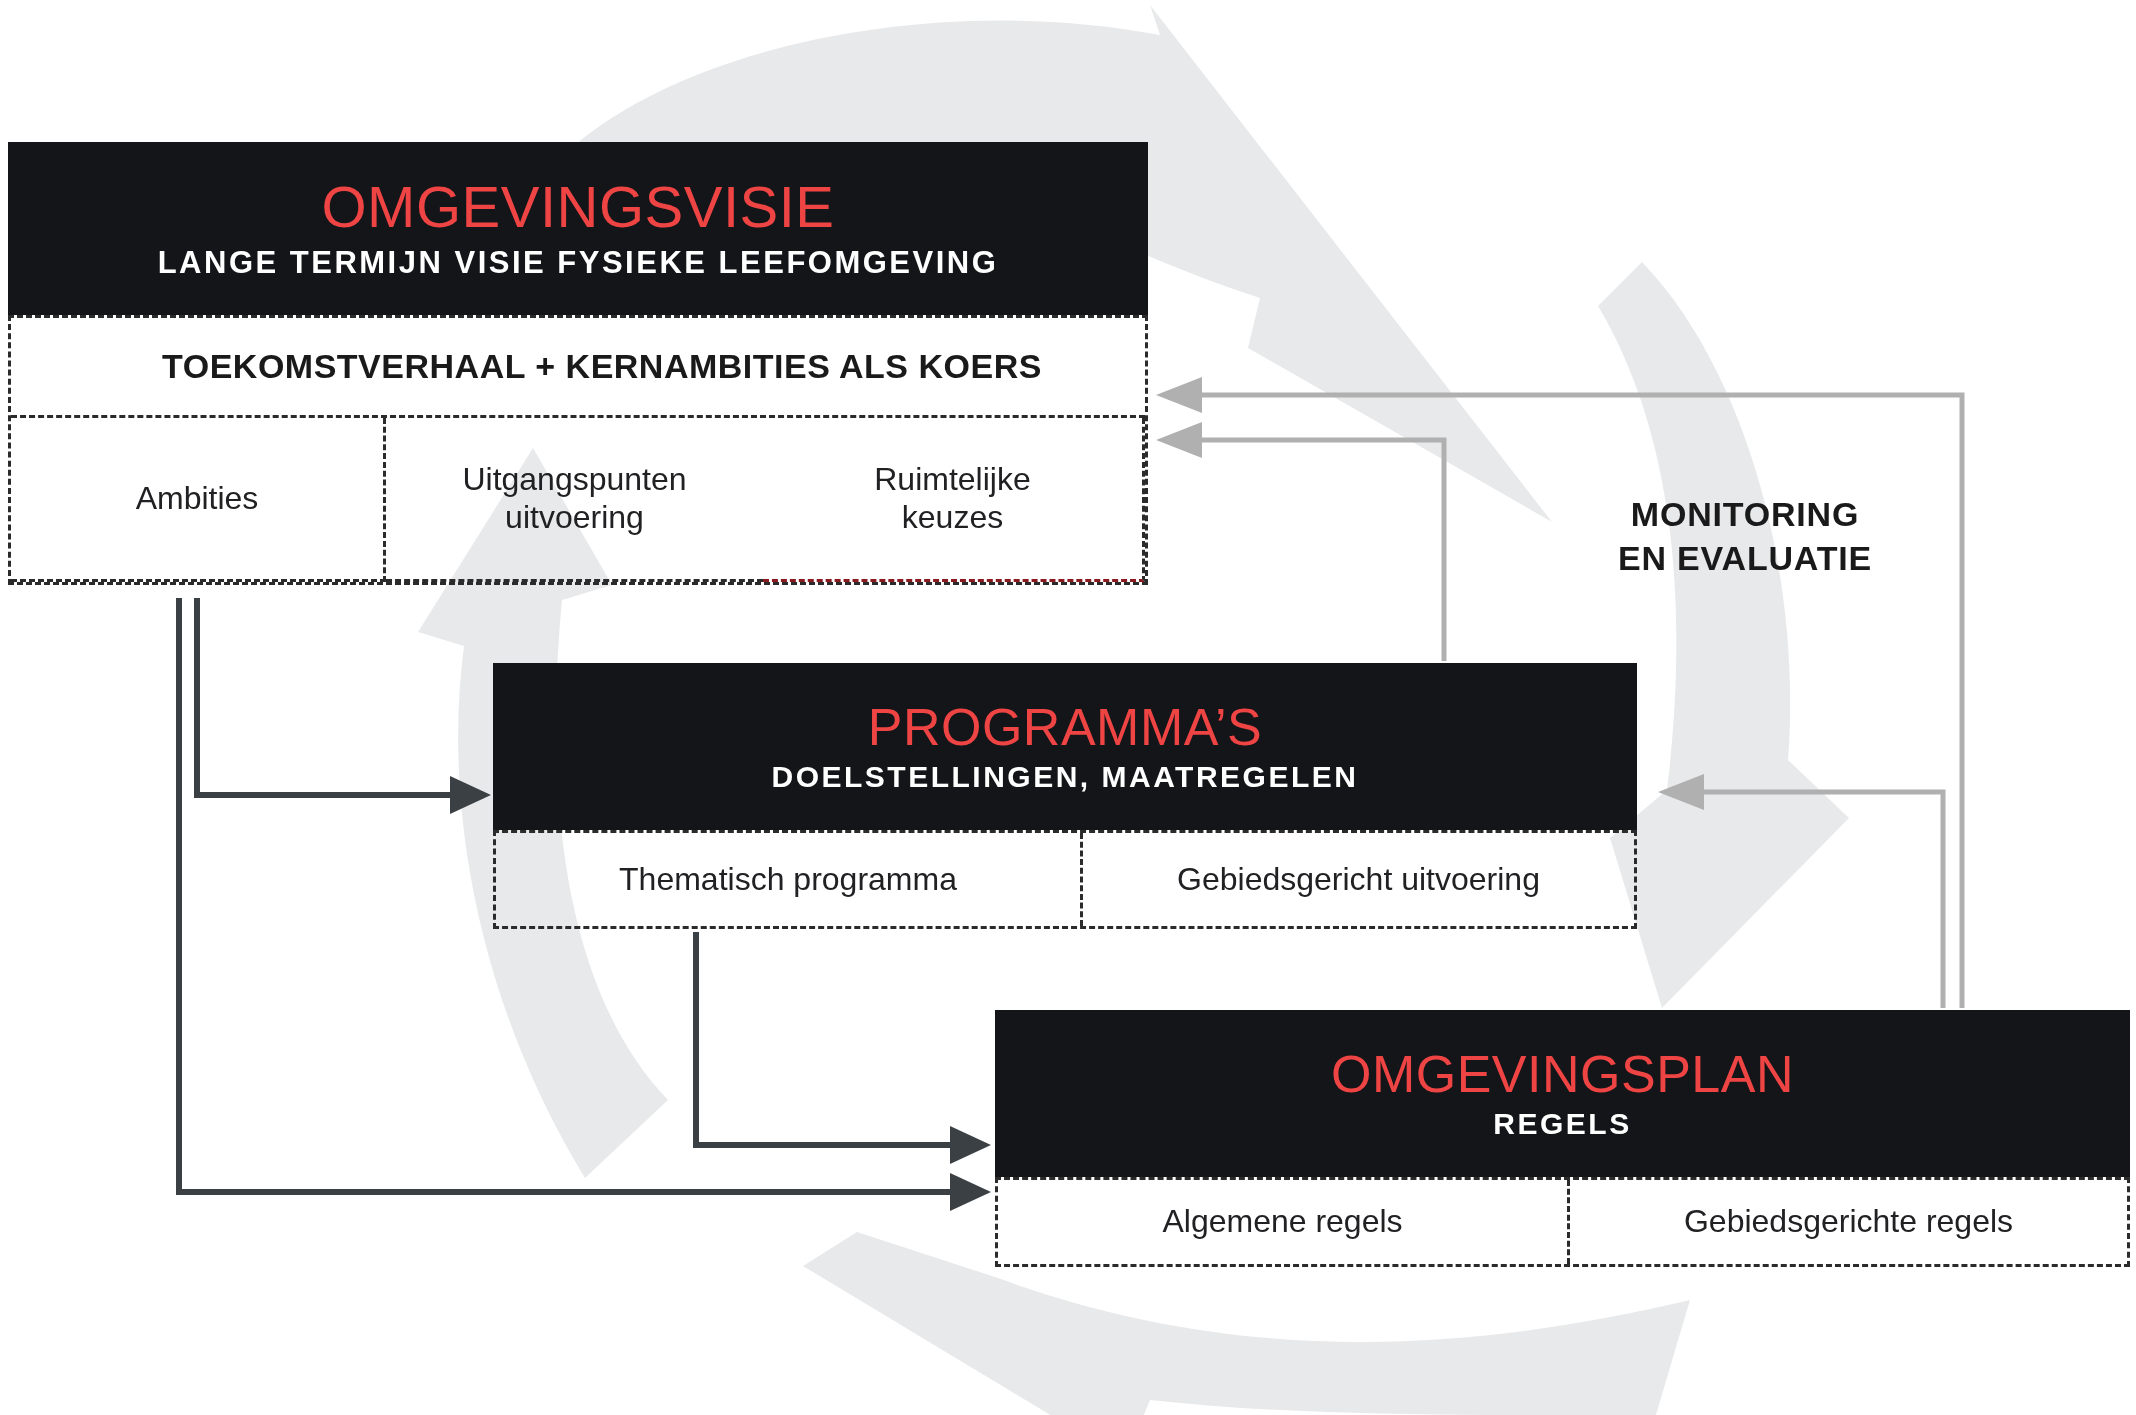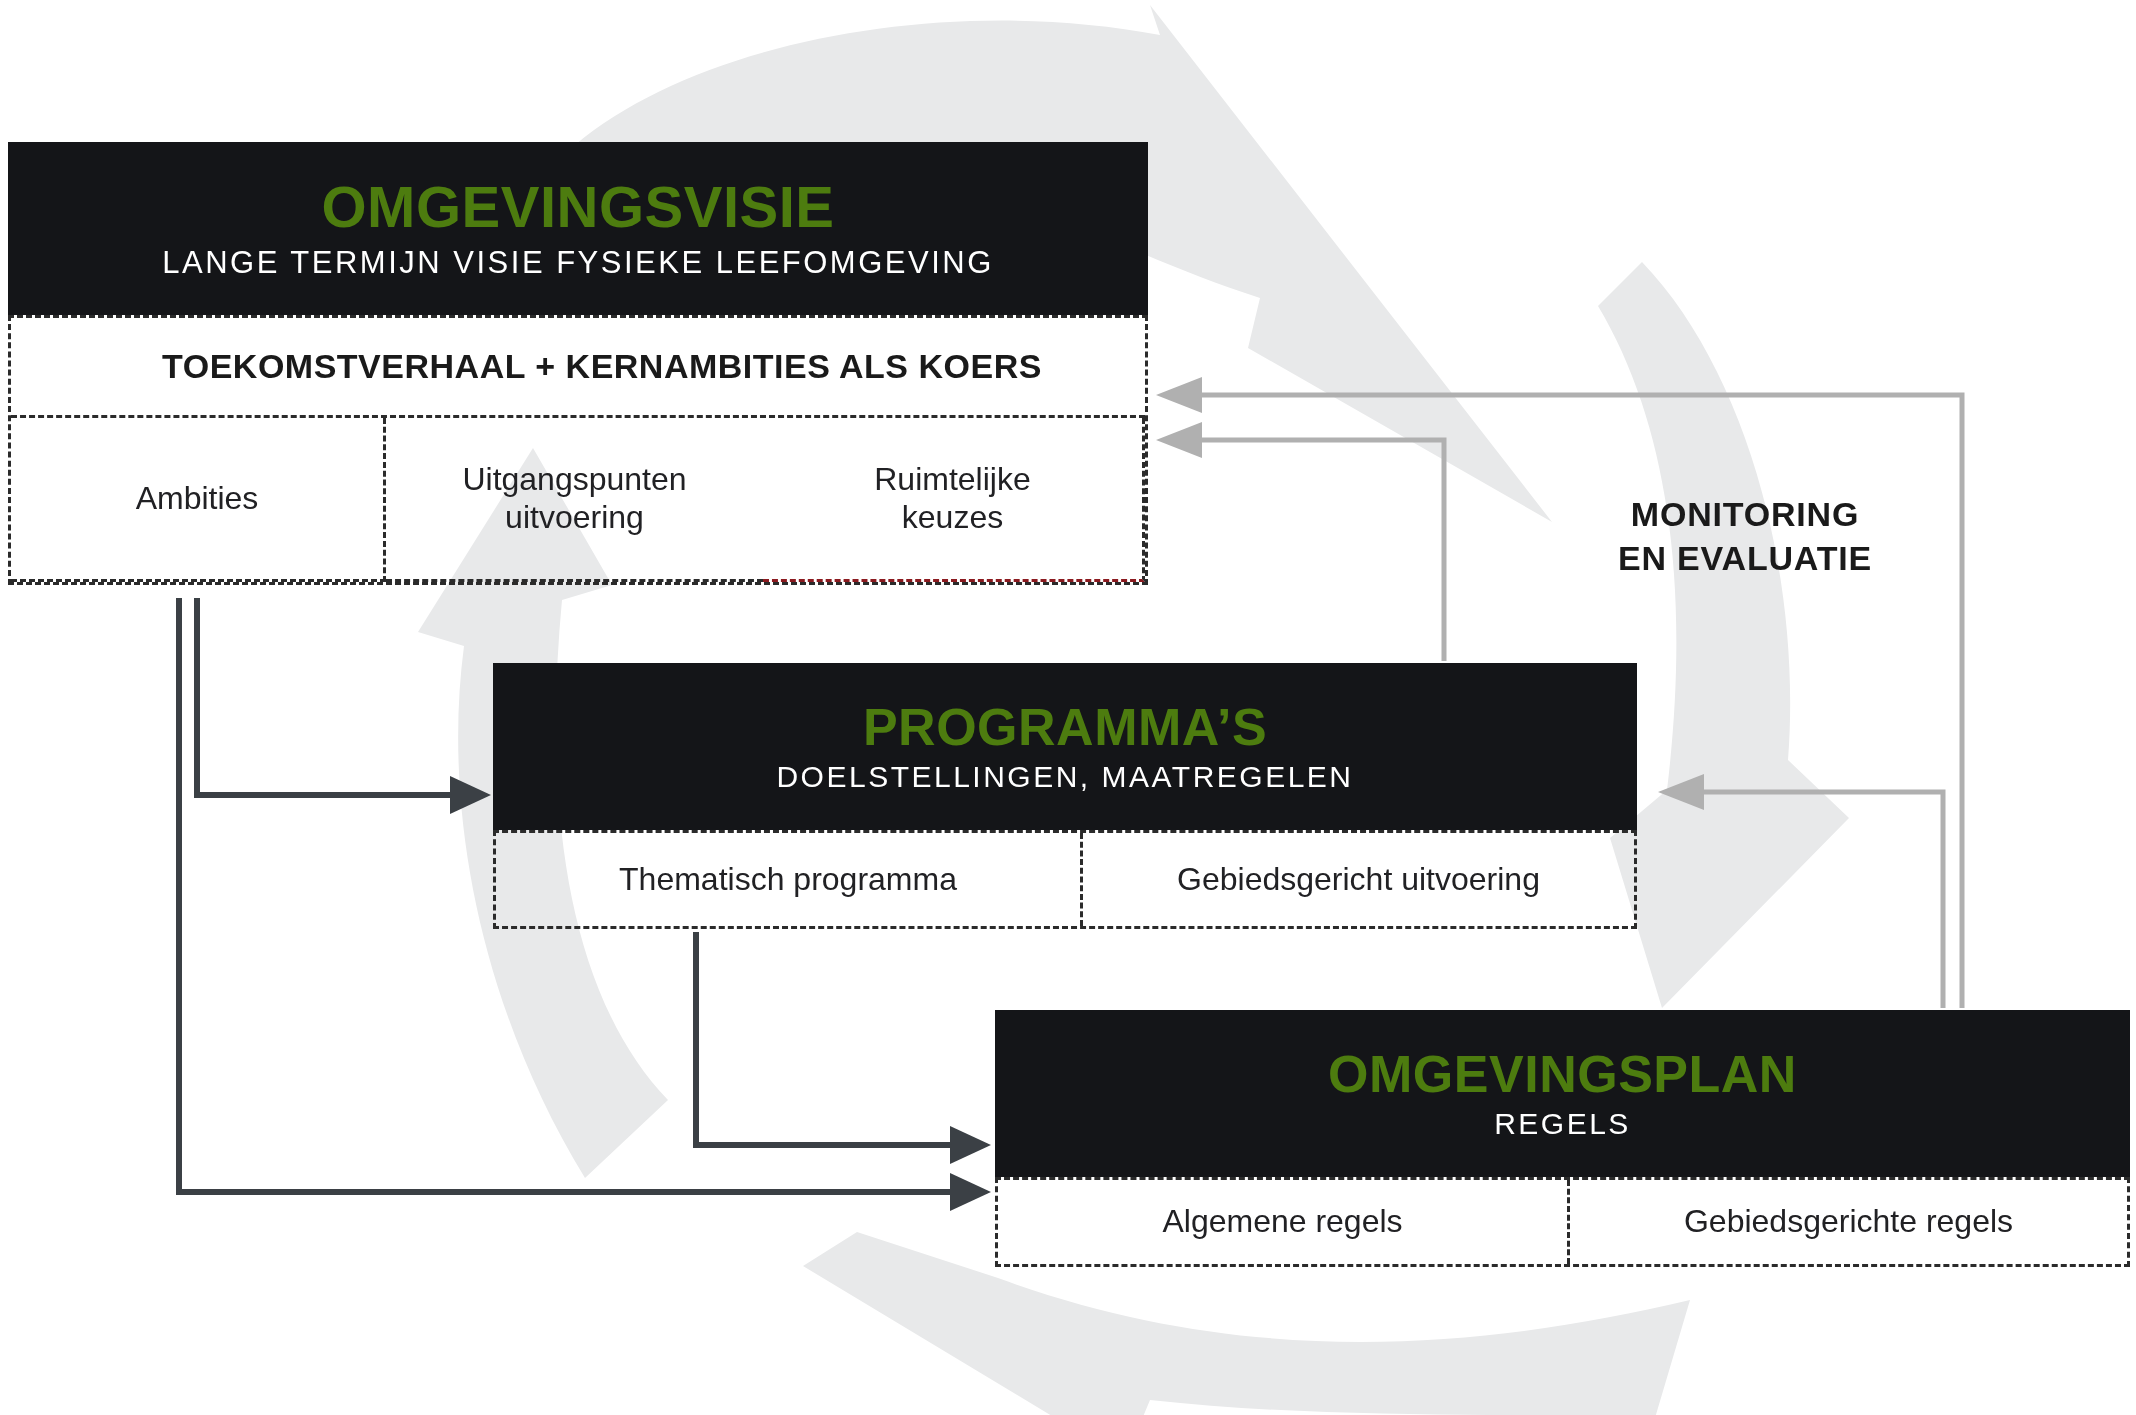--- a/index.html
+++ b/index.html
@@ -17,25 +17,25 @@
 
   
   .black-header{
     position:absolute;
     background:#141518;
     z-index:3;
     display:flex;flex-direction:column;align-items:center;justify-content:center;
     text-align:center;
   }
   .black-header .title{
-    color:#4d7c0f;font-weight:700;font-size:58px;line-height:1.05;letter-spacing:0.5px;
+    color:#ef4444;font-weight:400;font-size:58px;line-height:1.05;letter-spacing:0.5px;
     white-space:nowrap;
   }
   .black-header .subtitle{
-    color:#ffffff;font-weight:400;font-size:31px;line-height:1.1;letter-spacing:2.5px;
+    color:#ffffff;font-weight:700;font-size:31px;line-height:1.1;letter-spacing:2.5px;
     margin-top:9px;white-space:nowrap;
   }
 
   
   .dashed-section{
     position:absolute;
     border:3px dashed #2b2b2b;
     box-sizing:border-box;
     z-index:2;
     background:transparent;

